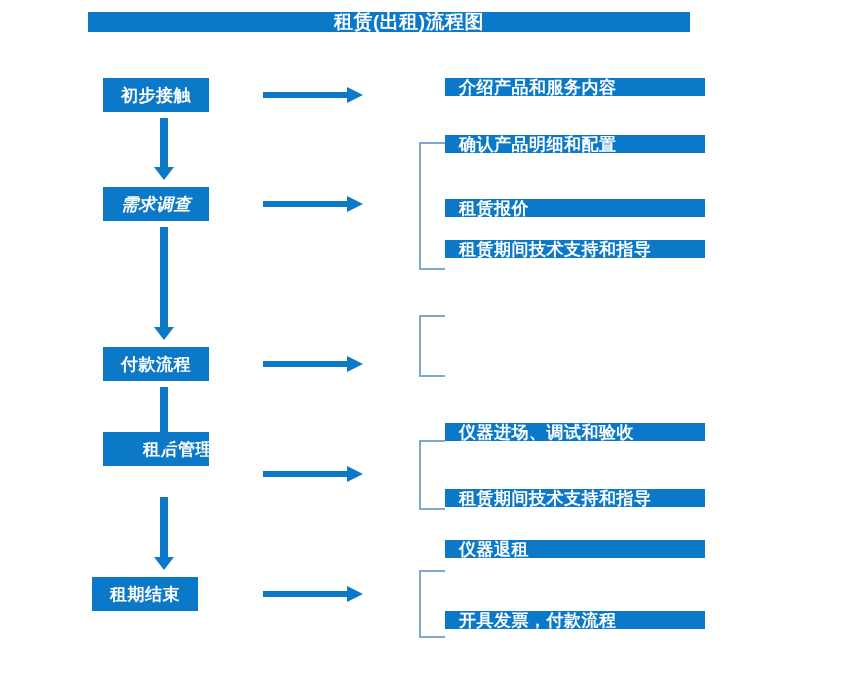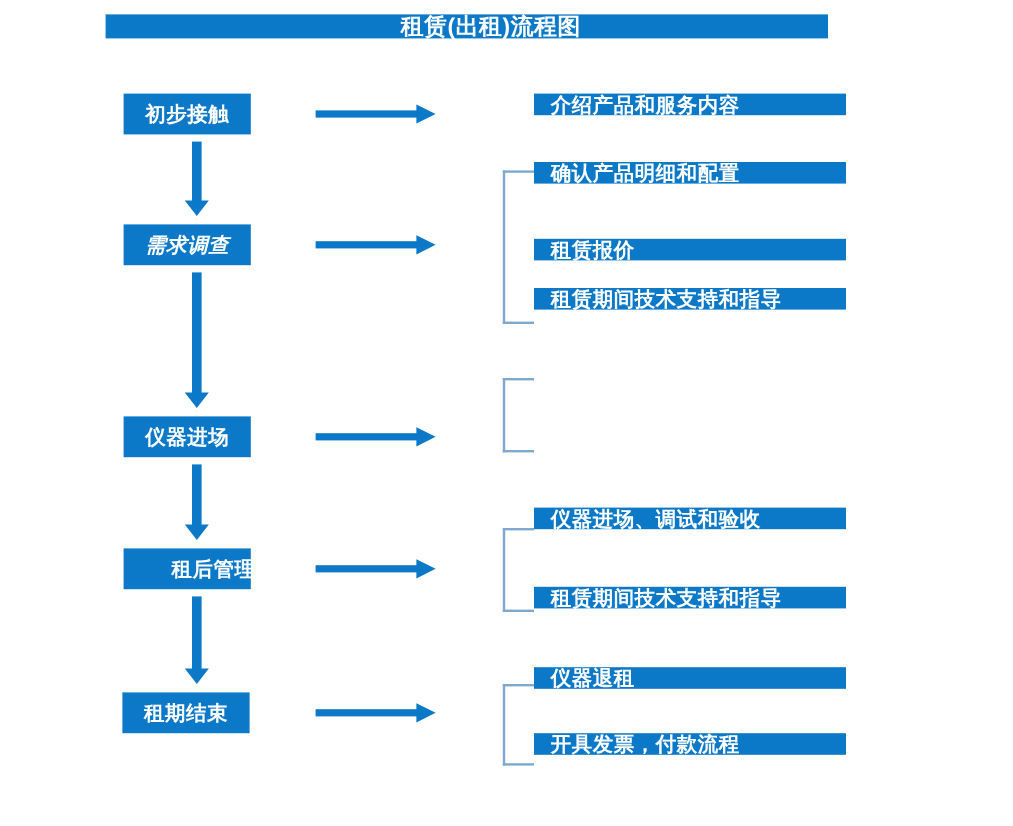--- a/index.html
+++ b/index.html
@@ -112,25 +112,25 @@
 <body>
 
 <div id="canvas">
 
   <div class="box title-bar">租赁(出租)流程图</div>
 
   <div class="box stage-box" style="left:103px; top:78px;">初步接触</div>
 
   <div class="box stage-box" style="left:103px; top:187px;font-style:italic;">需求调查</div>
 
-  <div class="box stage-box" style="left:103px; top:347px;">仪器进场</div>
+  <div class="box stage-box" style="left:103px; top:347px;">付款流程</div>
 
-  <div class="box stage-box" style="left:103px; top:457px;padding-left:44px;">租后管理</div>
+  <div class="box stage-box" style="left:103px; top:432px;padding-left:44px;">租后管理</div>
 
-  <div class="box stage-box" style="left:102px; top:577px;">租期结束</div>
+  <div class="box stage-box" style="left:92px; top:577px;">租期结束</div>
 
   <div class="v-arrow" style="left:154px; top:118px; height:62px;">
     <span class="shaft" style="height:50px;"></span>
     <span class="head" style="top:49px;"></span>
   </div>
 
   <div class="v-arrow" style="left:154px; top:227px; height:114px;">
     <span class="shaft" style="height:101px;"></span>
     <span class="head" style="top:100px;"></span>
   </div>
@@ -178,17 +178,17 @@
   <div class="box detail-box" style="top:187px;margin-top:12px;">租赁报价</div>
 
   <div class="box detail-box" style="top:240px;">租赁期间技术支持和指导</div>
 
 
 
   <div class="box detail-box" style="top:489px;">租赁期间技术支持和指导</div>
 
   <div class="box detail-box" style="top:423px;">仪器进场、调试和验收</div>
 
-  <div class="box detail-box" style="top:556px;">仪器退租</div>
+  <div class="box detail-box" style="top:540px;">仪器退租</div>
 
   <div class="box detail-box" style="top:611px;">开具发票，付款流程</div>
 
 </div>
 
 </body></html>

